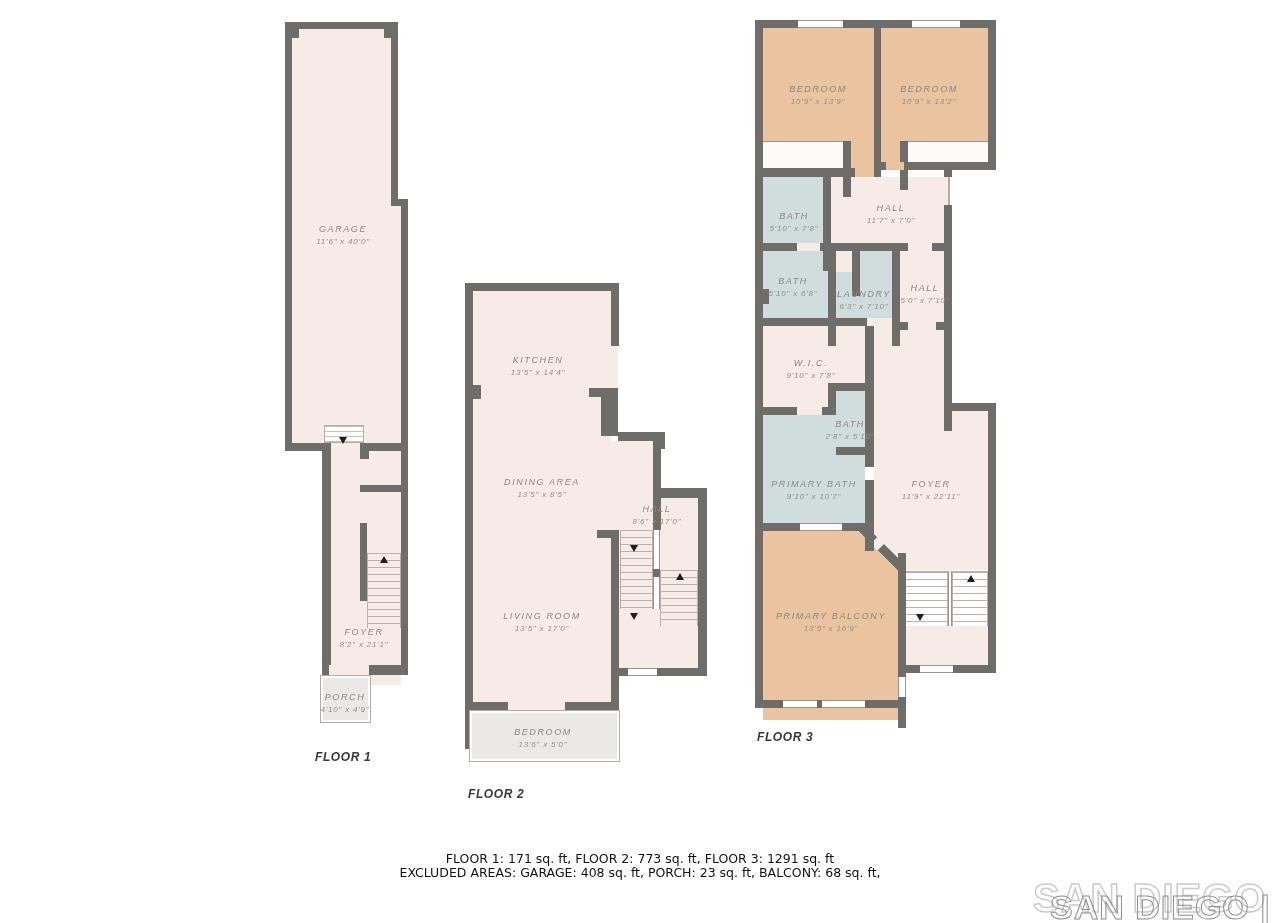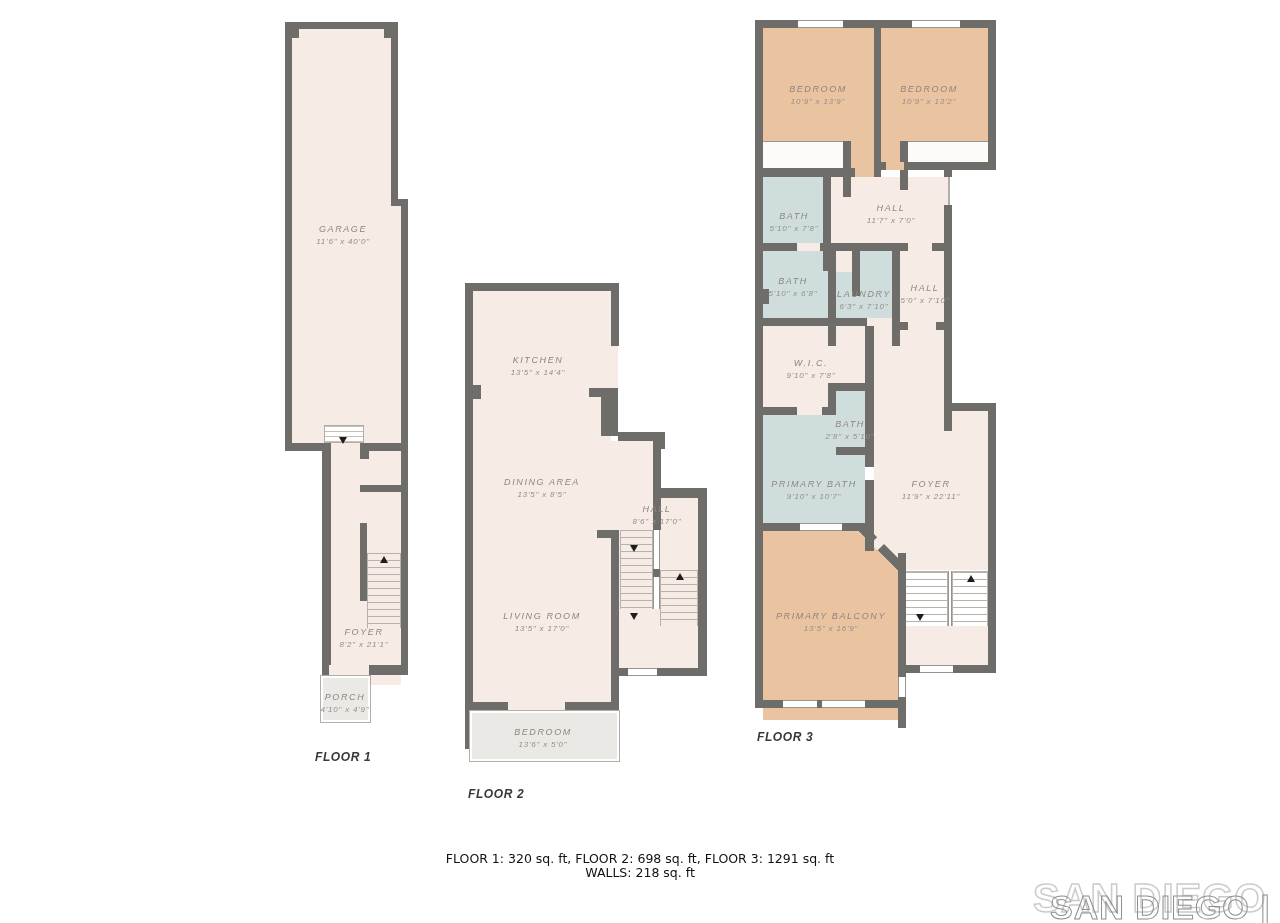--- a/index.html
+++ b/index.html
@@ -285,20 +285,20 @@
       <div class="dm">11'9" x 22'11"</div>
     </div>
     <div class="lbl" style="left:6px;top:591px;width:140px">
       <div class="nm">PRIMARY BALCONY</div>
       <div class="dm">13'5" x 16'9"</div>
     </div>
     <div class="flbl" style="left:2px;top:710px">FLOOR 3</div>
   </section>
 
   <div class="summary">
-    <div class="s-line">FLOOR 1: 320 sq. ft, FLOOR 2: 698 sq. ft, FLOOR 3: 1291 sq. ft</div>
-    <div class="s-line">WALLS: 218 sq. ft</div>
+    <div class="s-line">FLOOR 1: 171 sq. ft, FLOOR 2: 773 sq. ft, FLOOR 3: 1291 sq. ft</div>
+    <div class="s-line">EXCLUDED AREAS: GARAGE: 408 sq. ft, PORCH: 23 sq. ft, BALCONY: 68 sq. ft,</div>
   </div>
 
   <div class="wm wm1">SAN DIEGO | MLS</div>
   <div class="wm wm2">SAN DIEGO | MLS</div>
 
 </div>
 
 </body></html>

